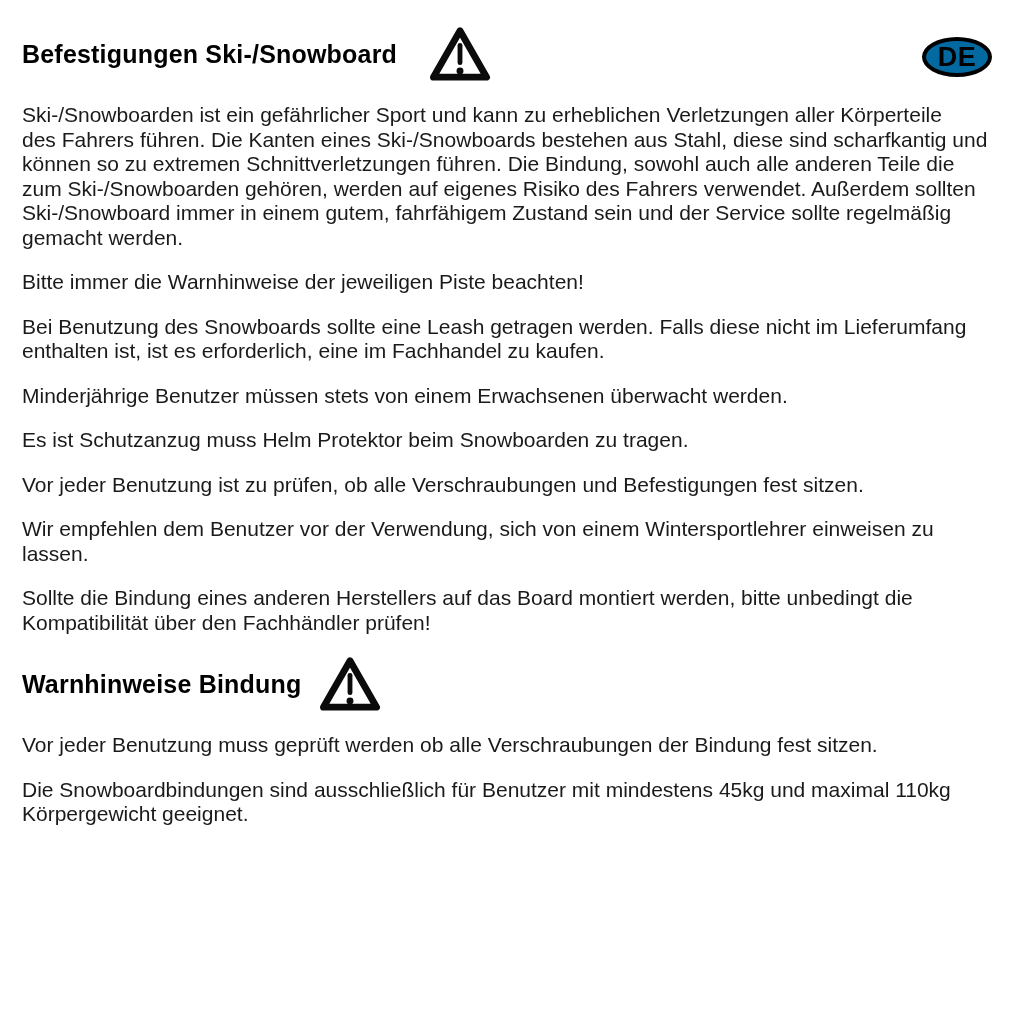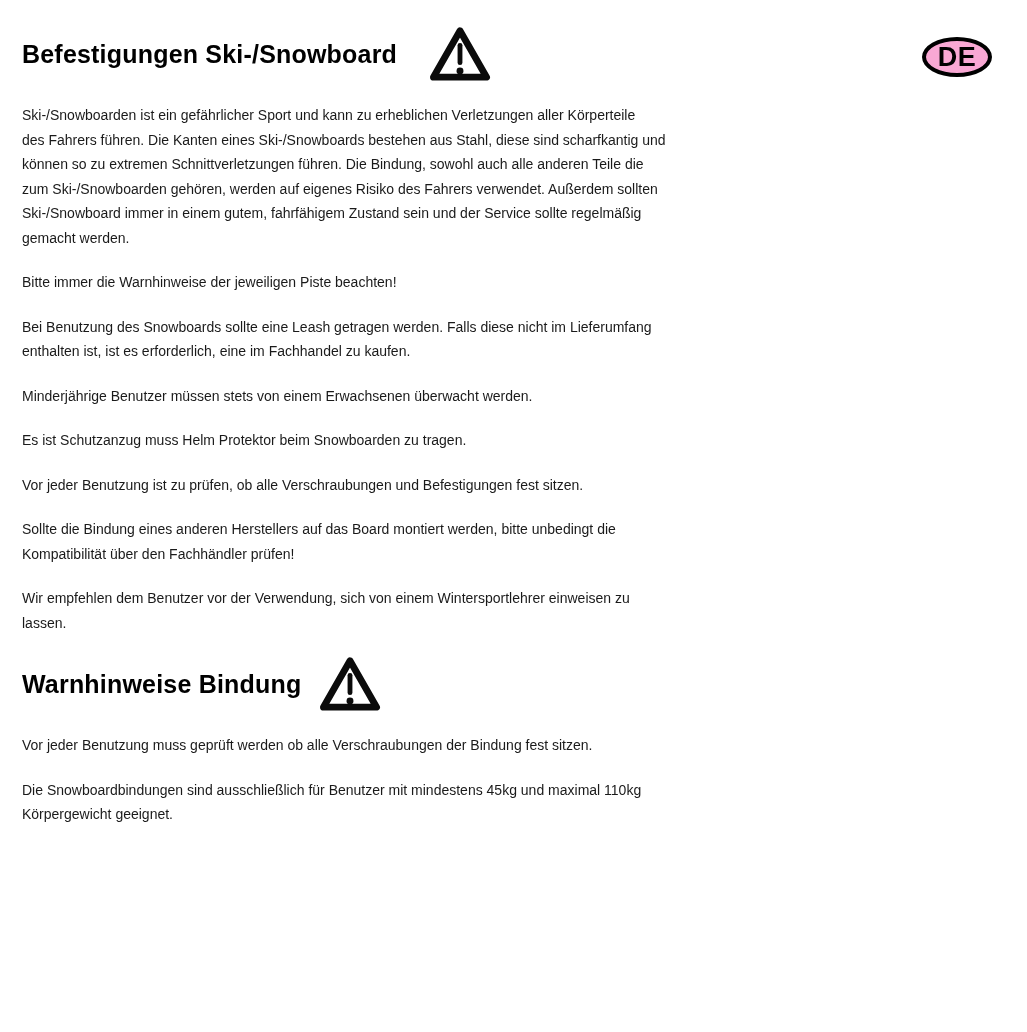--- a/index.html
+++ b/index.html
@@ -34,41 +34,41 @@
   .section-header.first .title { margin-right: 32px; }
   .section-header.second .title { margin-right: 18px; }
   .warn-icon {
     flex: 0 0 auto;
     width: 62px;
     height: 58px;
     display: block;
   }
   .para {
     margin: 0 0 20px 0;
-    font-size: 14px;
+    font-size: 21px;
     line-height: 24.5px;
     white-space: pre-line;
     color: #1a1a1a;
   }
   .lang-badge {
     position: absolute;
     top: 37px;
     right: 35px;
     width: 62px;
     height: 32px;
     border: 4px solid #000000;
     border-radius: 50%;
     display: flex;
     align-items: center;
     justify-content: center;
     font-size: 27px;
     font-weight: bold;
     color: #000000;
     letter-spacing: 0.5px;
-    background: #f9a8d4;
+    background: #0369a1;
   }
 </style>
 </head>
 <body>
 
 <div class="page">
 
   <div class="lang-badge">
     <span>DE</span>
   </div>
@@ -87,24 +87,24 @@
 können so zu extremen Schnittverletzungen führen. Die Bindung, sowohl auch alle anderen Teile die
 zum Ski-/Snowboarden gehören, werden auf eigenes Risiko des Fahrers verwendet. Außerdem sollten
 Ski-/Snowboard immer in einem gutem, fahrfähigem Zustand sein und der Service sollte regelmäßig
 gemacht werden.</p>
   <p class="para">Bitte immer die Warnhinweise der jeweiligen Piste beachten!</p>
   <p class="para">Bei Benutzung des Snowboards sollte eine Leash getragen werden. Falls diese nicht im Lieferumfang
 enthalten ist, ist es erforderlich, eine im Fachhandel zu kaufen.</p>
   <p class="para">Minderjährige Benutzer müssen stets von einem Erwachsenen überwacht werden.</p>
   <p class="para">Es ist Schutzanzug muss Helm Protektor beim Snowboarden zu tragen.</p>
   <p class="para">Vor jeder Benutzung ist zu prüfen, ob alle Verschraubungen und Befestigungen fest sitzen.</p>
+  <p class="para">Wir empfehlen dem Benutzer vor der Verwendung, sich von einem Wintersportlehrer einweisen zu
+lassen.</p>
   <p class="para">Sollte die Bindung eines anderen Herstellers auf das Board montiert werden, bitte unbedingt die
 Kompatibilität über den Fachhändler prüfen!</p>
-  <p class="para">Wir empfehlen dem Benutzer vor der Verwendung, sich von einem Wintersportlehrer einweisen zu
-lassen.</p>
 
   <div class="section-header second">
     <span class="title">Warnhinweise Bindung</span>
     <svg class="warn-icon" viewBox="0 0 64 60" xmlns="http://www.w3.org/2000/svg" aria-hidden="true">
       <polygon points="32,6 59.5,54 4.5,54" fill="#ffffff" stroke="#0b0b0b" stroke-width="7" stroke-linejoin="round"></polygon>
       <line x1="32" y1="21" x2="32" y2="39" stroke="#0b0b0b" stroke-width="5" stroke-linecap="round"></line>
       <circle cx="32" cy="47.5" r="3.6" fill="#0b0b0b"></circle>
     </svg>
   </div>
 

